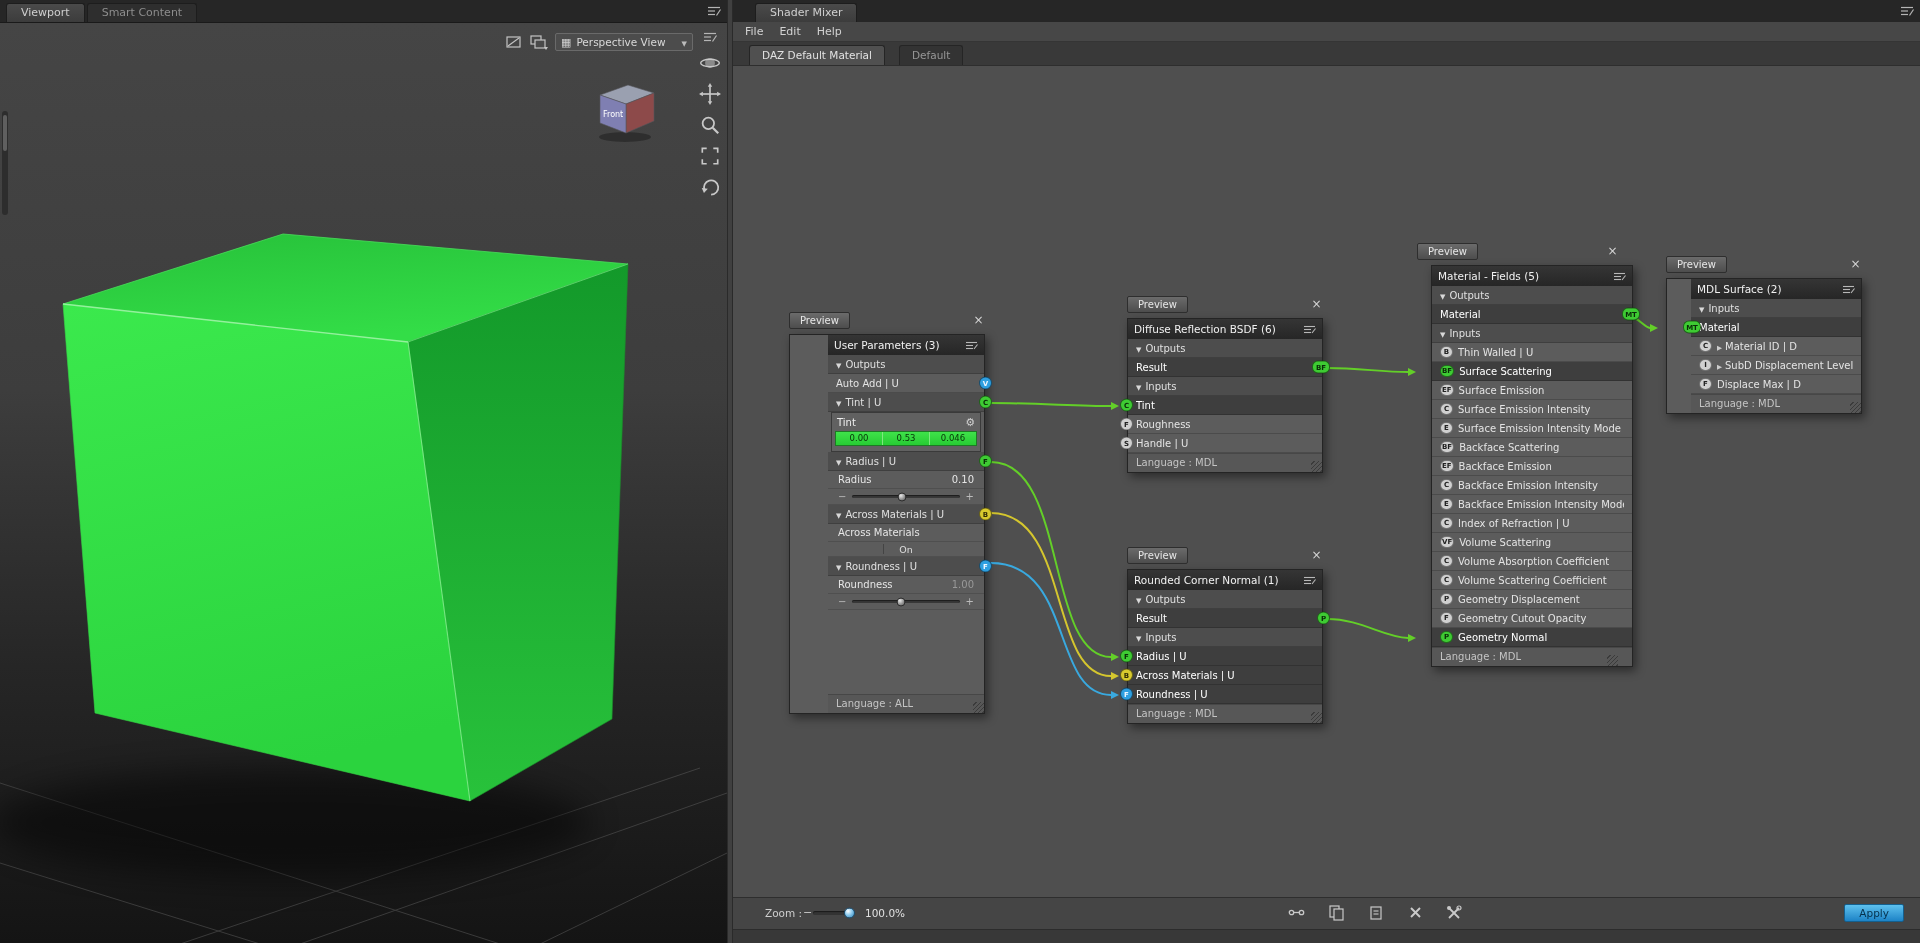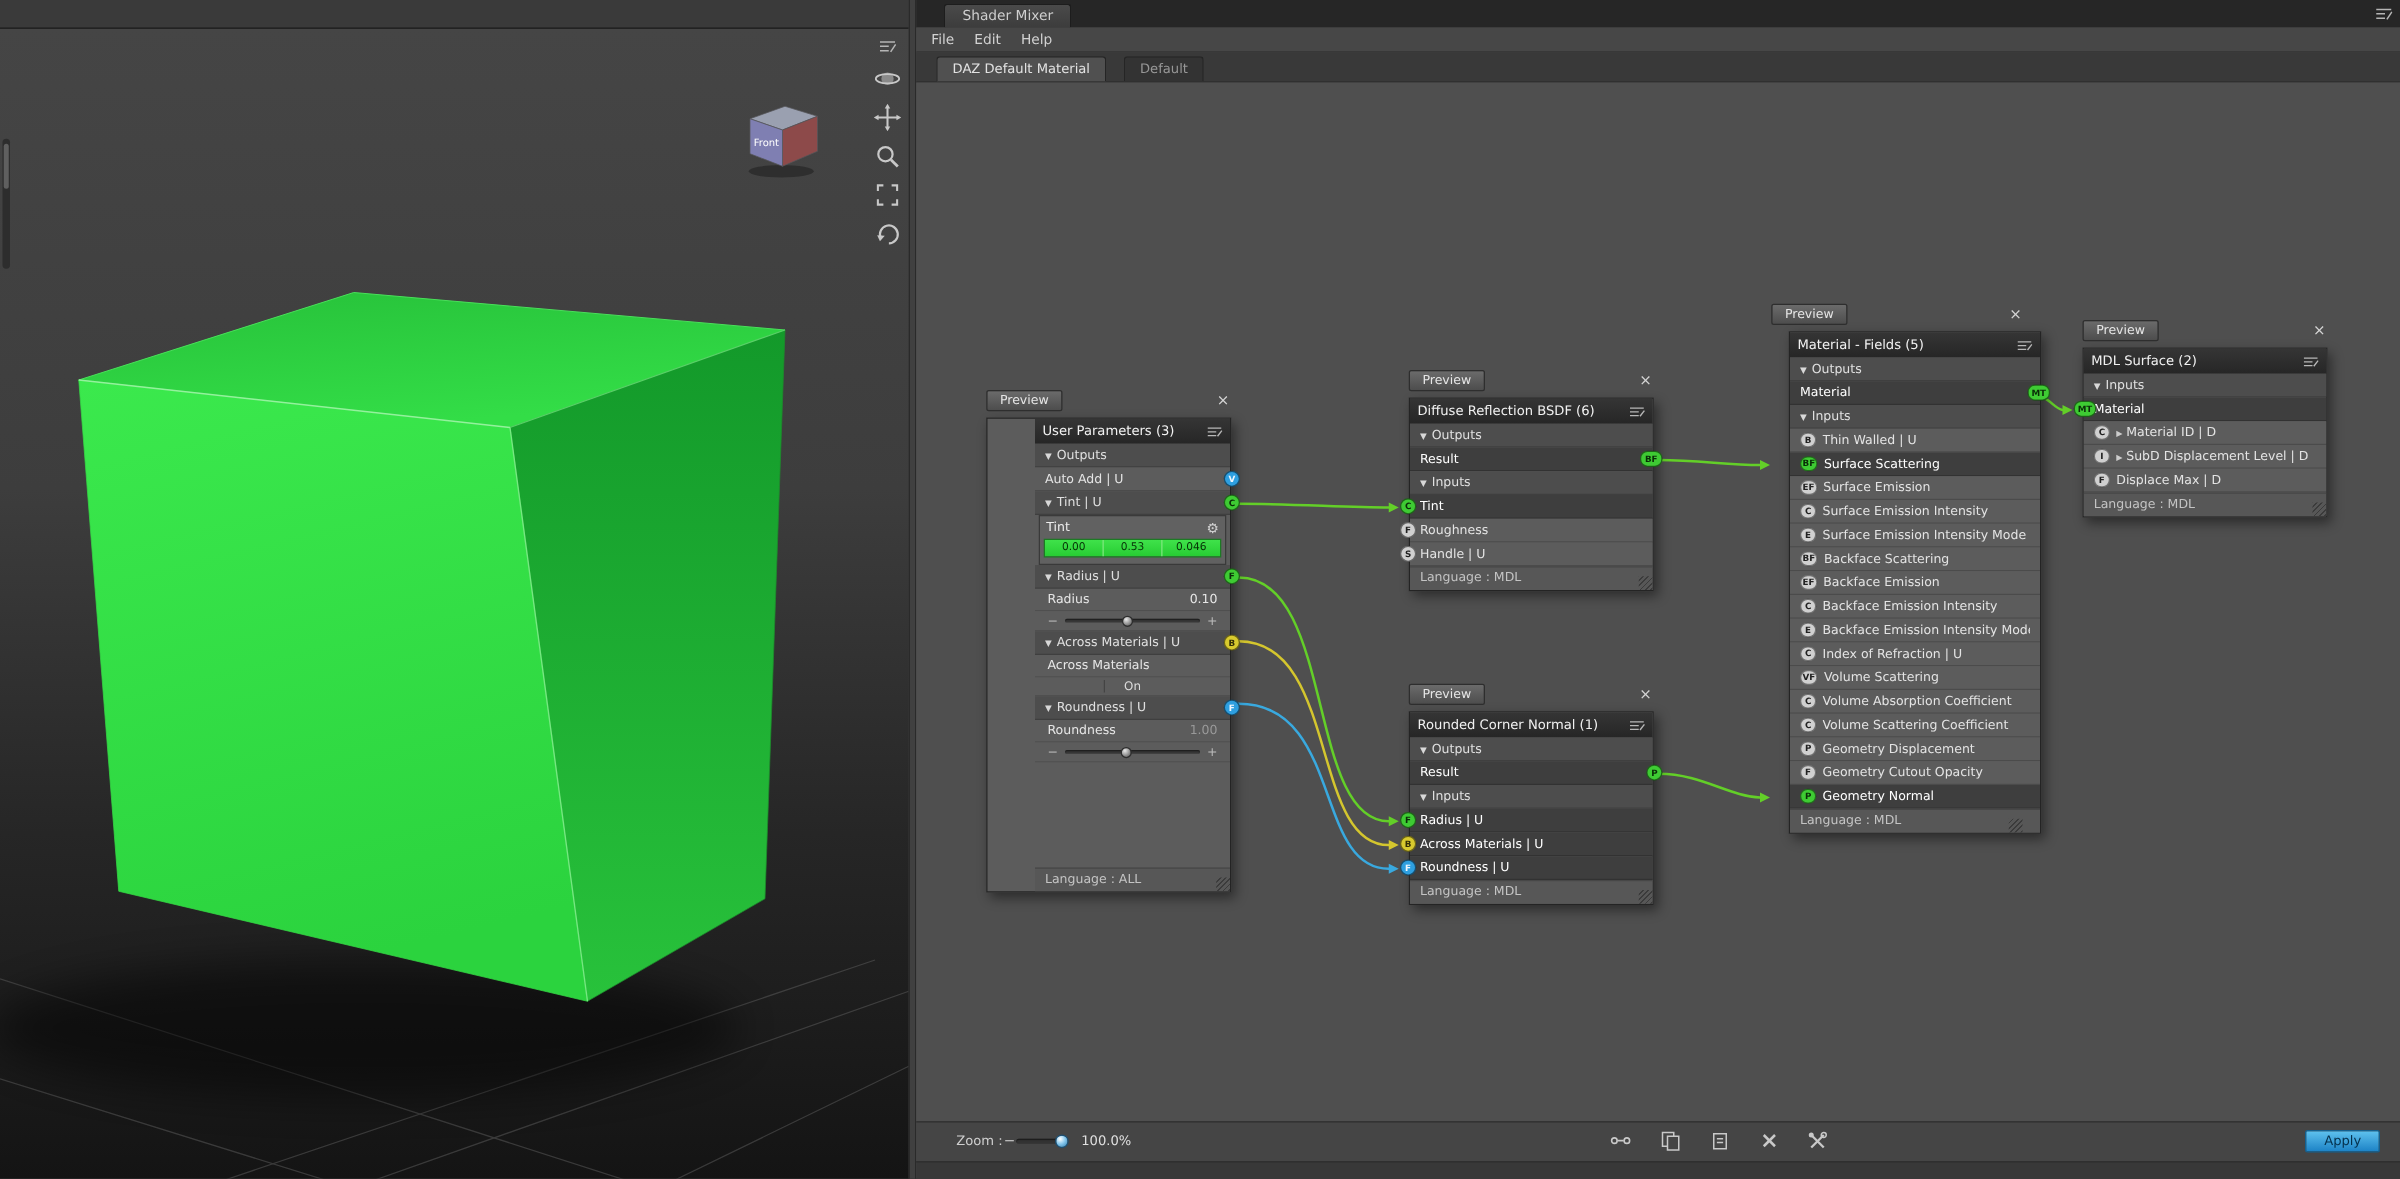--- a/index.html
+++ b/index.html
@@ -117,20 +117,32 @@
   .apply{position:absolute;right:16px;top:6px;height:18px;padding:0 14px;font:10.5px "DejaVu Sans",sans-serif;color:#05314d;
     background:linear-gradient(#5ec1ee,#1d83c6);border:1px solid #14608f;border-radius:2px;}
   .bottomstrip{position:absolute;left:0;bottom:0;width:1187px;height:14px;background:#383838;border-top:1px solid #2c2c2c;box-sizing:border-box;}
 </style>
 </head>
 <body>
 
 <div id="app">
 
   <section class="left-panel">
+    <div class="tabbar">
+      <div class="tab active">Viewport</div>
+      <div class="tab">Smart Content</div>
+      <svg class="bar-icon" width="14" height="12" viewBox="0 0 14 12">
+        <g stroke="#b5b5b5" stroke-width="1.2" fill="none">
+          <line x1="1" y1="2.5" x2="13" y2="2.5"></line>
+            <line x1="1" y1="6" x2="8" y2="6"></line>
+            <line x1="1" y1="9.5" x2="8" y2="9.5"></line>
+          <line x1="9.5" y1="10.5" x2="13.5" y2="4.5"></line>
+        </g>
+      </svg>
+    </div>
 
     <div class="viewport">
 
       <svg class="scene" width="727" height="921" viewBox="0 0 727 921">
         <defs>
           <linearGradient id="gFront" x1="0" y1="0" x2="0.2" y2="1">
             <stop offset="0" stop-color="#3be94d"></stop>
               <stop offset="1" stop-color="#2bd33e"></stop>
           </linearGradient>
           <linearGradient id="gTop" x1="0" y1="0" x2="0.4" y2="1">
@@ -159,20 +171,36 @@
         <g>
           <polygon points="63,281 283,211 628,241 408,319" fill="url(#gTop)" stroke="#49e05a" stroke-width="0.8"></polygon>
           <polygon points="408,319 628,241 612,696 470,778" fill="url(#gRight)" stroke="#1d8c2c" stroke-width="0.6"></polygon>
           <polygon points="63,281 408,319 470,778 95,690" fill="url(#gFront)" stroke="#35d946" stroke-width="0.6"></polygon>
           <line x1="63" y1="281" x2="408" y2="319" stroke="#a4f6ac" stroke-width="1.3" opacity="0.85"></line>
           <line x1="408" y1="319" x2="470" y2="778" stroke="#8df297" stroke-width="1.1" opacity="0.75"></line>
           <line x1="408" y1="319" x2="628" y2="241" stroke="#6fe97d" stroke-width="1" opacity="0.7"></line>
         </g>
       </svg>
 
+      <div class="vp-toolbar">
+        <svg width="18" height="16" viewBox="0 0 18 16">
+          <rect x="2" y="3" width="13" height="10" fill="none" stroke="#c4c4c4" stroke-width="1.2"></rect>
+          <line x1="3" y1="12" x2="14" y2="4" stroke="#c4c4c4" stroke-width="1.1"></line>
+        </svg>
+        <svg width="20" height="16" viewBox="0 0 20 16">
+          <rect x="2" y="2" width="10" height="8" fill="none" stroke="#c4c4c4" stroke-width="1.2"></rect>
+          <rect x="6" y="6" width="10" height="8" fill="#4a4a4a" stroke="#c4c4c4" stroke-width="1.2"></rect>
+          <polygon points="15,13 19,13 17,16" fill="#c4c4c4"></polygon>
+        </svg>
+        <div class="camera-dd">
+          <span class="grid-glyph"></span>
+          <span class="dd-label">Perspective View</span>
+          <span class="caret"></span>
+        </div>
+      </div>
 
       <div class="tool-col">
         <svg width="14" height="12" viewBox="0 0 14 12">
           <g stroke="#b5b5b5" stroke-width="1.2" fill="none">
             <line x1="1" y1="2.5" x2="13" y2="2.5"></line>
               <line x1="1" y1="6" x2="8" y2="6"></line>
               <line x1="1" y1="9.5" x2="8" y2="9.5"></line>
             <line x1="9.5" y1="10.5" x2="13.5" y2="4.5"></line>
           </g>
         </svg>
@@ -664,21 +692,21 @@
           <div class="nfooter">Language : MDL</div>
           <div class="grip"></div>
         </div>
       </div>
 
       <div class="nwrap" style="left:933px;top:190px;width:196px;">
         <div class="preview-row">
           <button class="preview">Preview</button>
           <span class="close"></span>
         </div>
-        <div class="node" style="width:196px;">
+        <div class="node" style="width:196px;padding-left:24px;">
           <div class="nheader">
             <span class="htitle">MDL Surface (2)</span>
             <svg width="12" height="9" viewBox="0 0 12 9">
               <g stroke="#b8b8b8" stroke-width="1.1" fill="none">
                 <line x1="0" y1="1.5" x2="11" y2="1.5"></line>
                   <line x1="0" y1="4.5" x2="7" y2="4.5"></line>
                   <line x1="0" y1="7.5" x2="7" y2="7.5"></line>
                 <line x1="8" y1="8" x2="11.5" y2="3.5"></line>
               </g>
             </svg>

